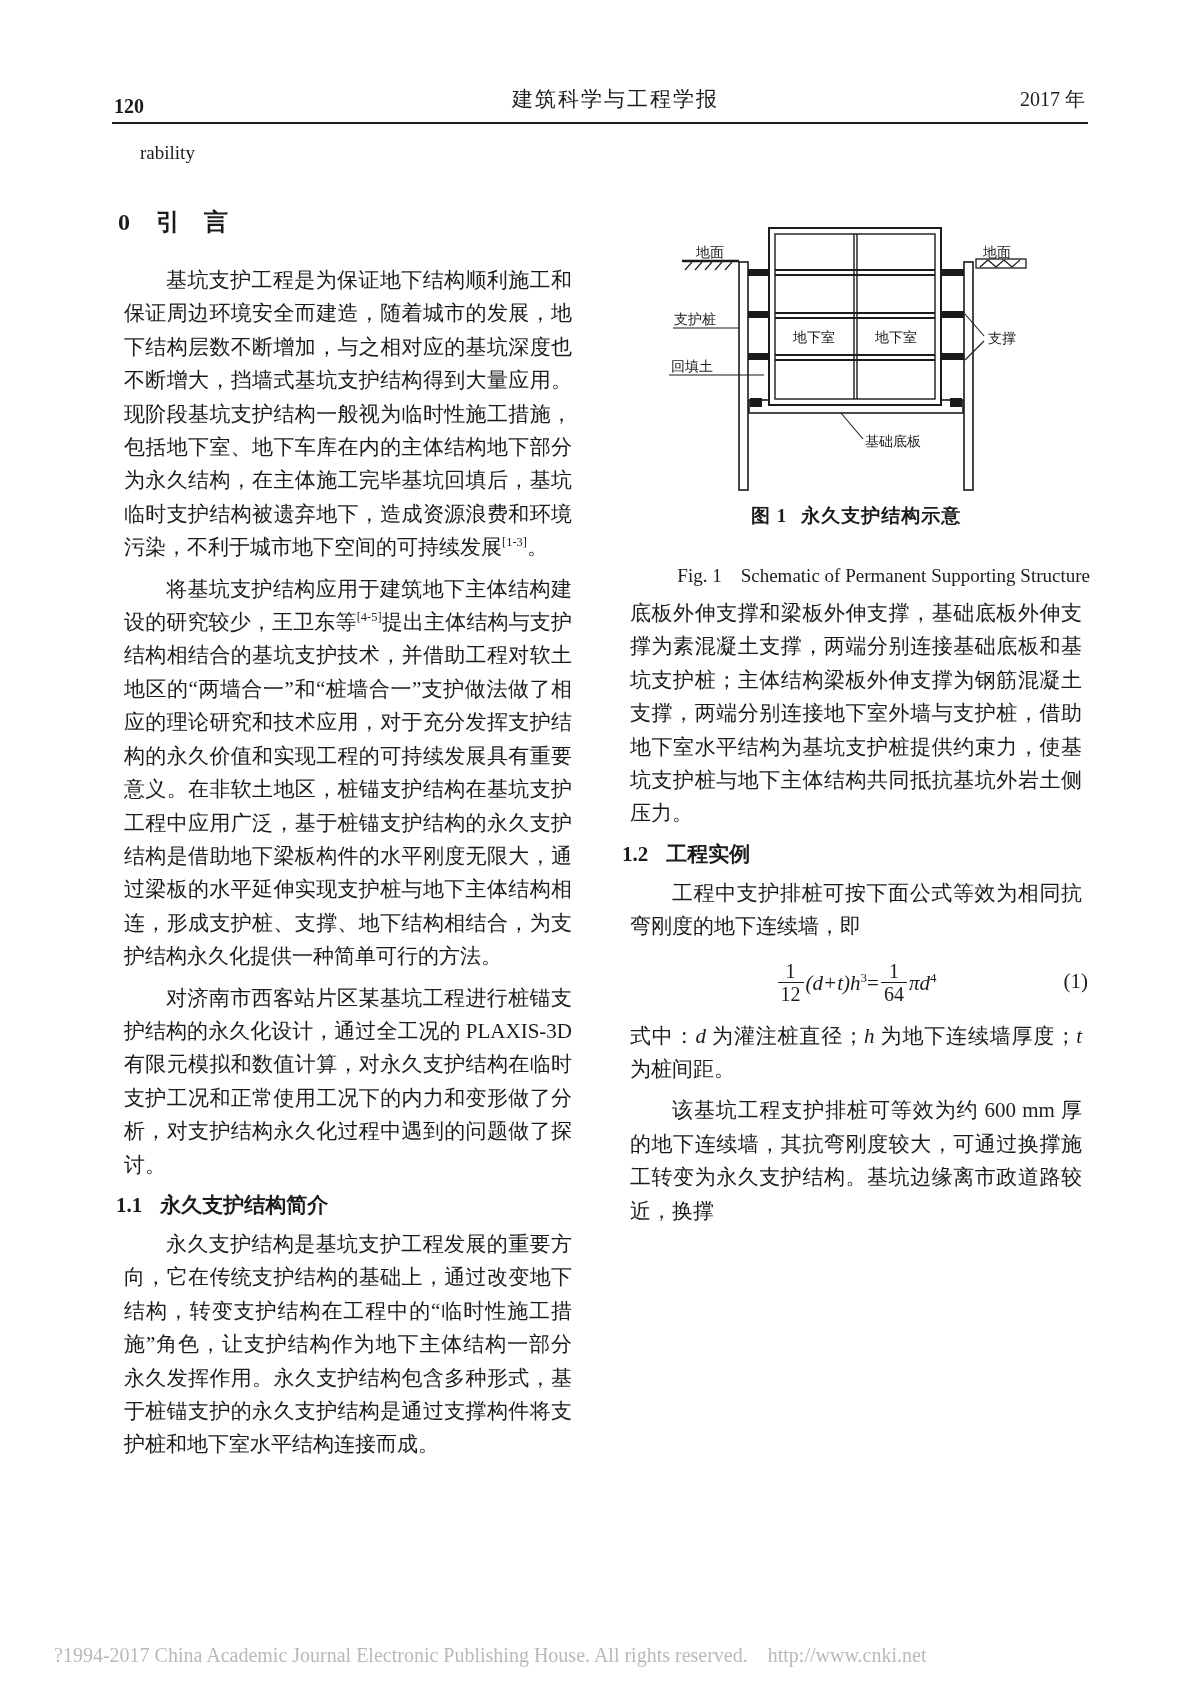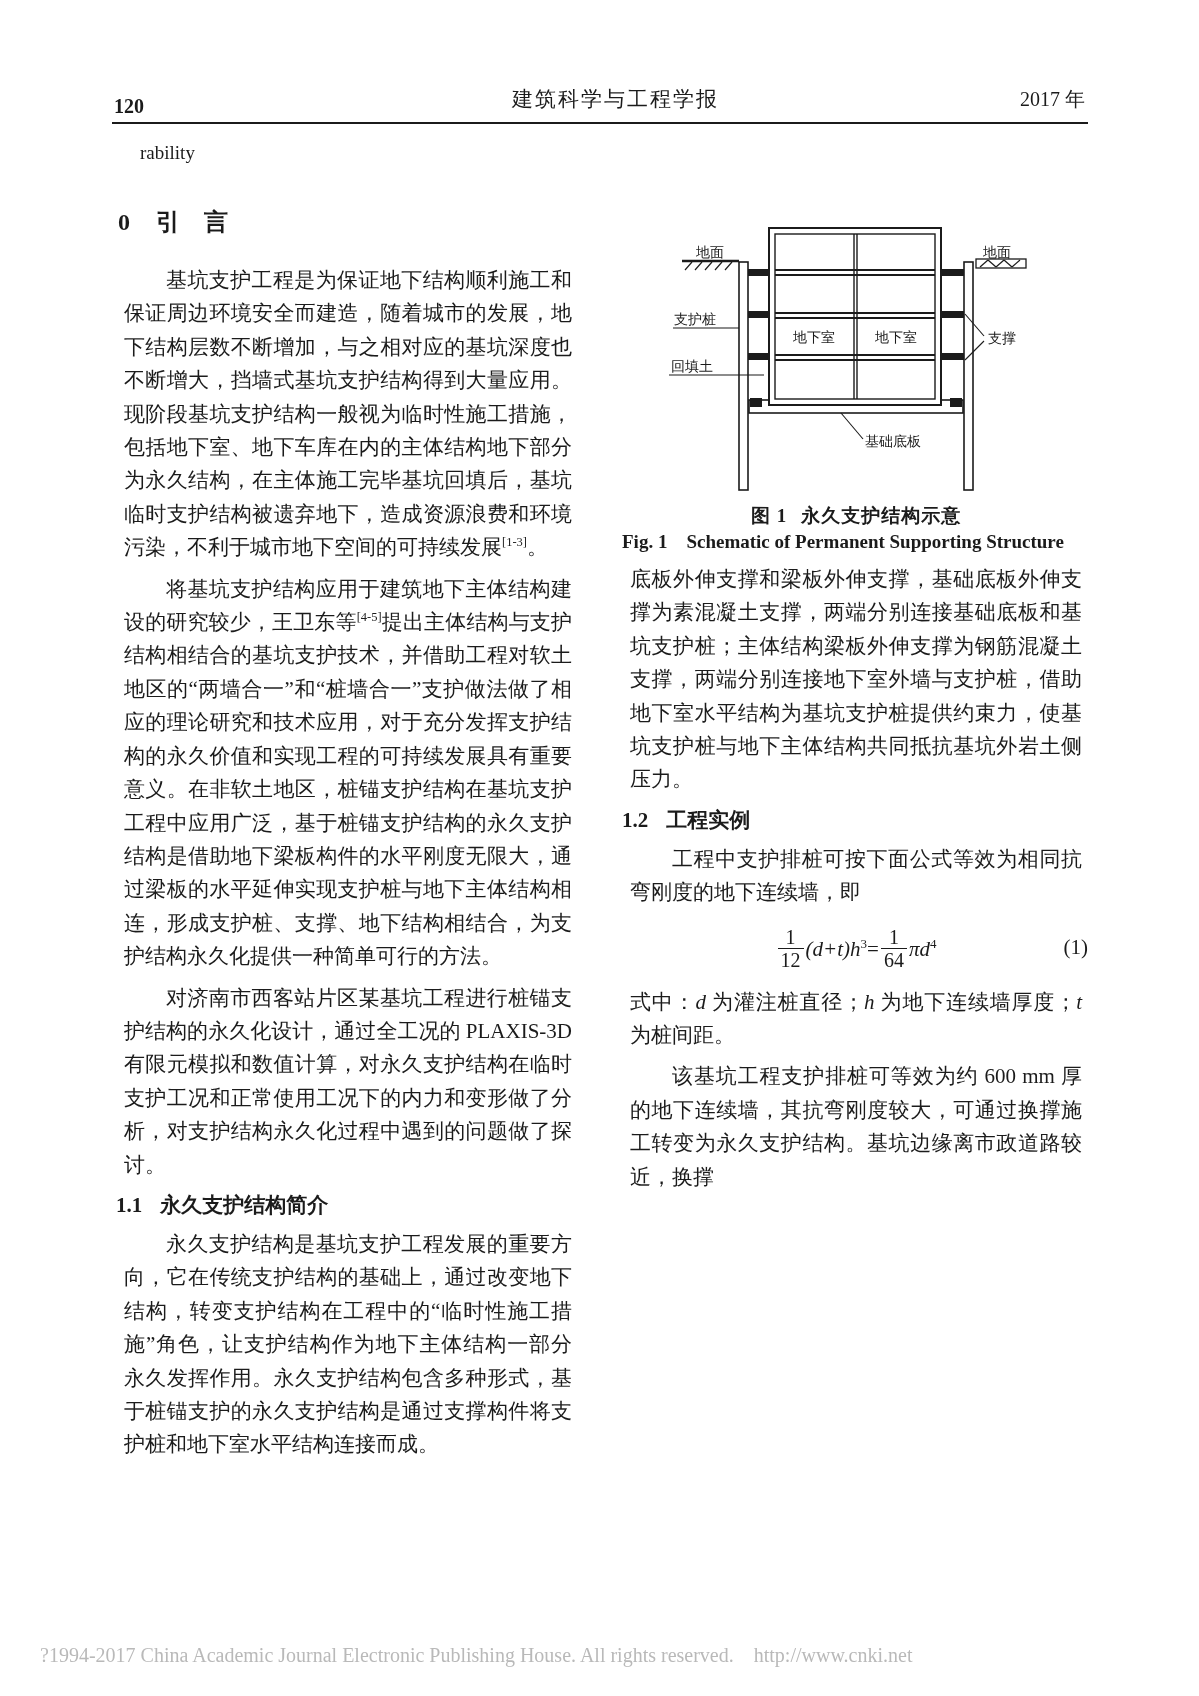--- a/index.html
+++ b/index.html
@@ -28,32 +28,32 @@
   .h-sec .sec-num{margin-right:26px;}
   .h0{margin:4px 0 24px 2px;}
   .h1{margin:24px 0 14px 2px;}
   .h-sub{font-weight:bold;font-size:21px;line-height:30px;margin:4px 0 4px 0;}
   .h-sub .sec-num{margin-right:18px;}
   
   .fig-wrap{margin:0 0 0 14px;}
   .fig-svg{display:block;}
   .cap-zh{text-align:center;font-size:19px;font-weight:bold;line-height:26px;margin-top:8px;letter-spacing:1px;}
   .cap-zh .cap-no{margin-right:14px;}
-  .cap-en{text-align:left;font-size:19px;font-weight:bold;line-height:26px;margin-bottom:8px;font-family:"Liberation Serif",serif;}
+  .cap-en{text-align:right;font-size:19px;font-weight:normal;line-height:26px;margin-bottom:8px;font-family:"Liberation Serif",serif;margin-top:34px;}
   
   .formula-row{position:relative;text-align:center;margin:8px 0 10px;line-height:58px;height:58px;}
   .formula-label{position:absolute;right:2px;top:0;font-size:21px;}
   .frac{display:inline-block;vertical-align:middle;text-align:center;font-size:20px;line-height:1.1;margin:0 2px;}
   .frac>span{display:block;padding:0 3px;}
   .frac .fnum{border-bottom:1.7px solid #1b1b1b;}
   .mi{font-style:italic;}
   .formula-main{display:inline-block;vertical-align:middle;font-size:21px;}
   .msup{font-size:13px;vertical-align:super;line-height:0;}
   
-  .footer{position:absolute;left:40px;top:1644px;font-size:20px;color:#b9b9b9;white-space:pre;}
+  .footer{position:absolute;left:54px;top:1644px;font-size:20px;color:#b9b9b9;white-space:pre;}
   
   .fig-label{font-size:14px;font-family:"Liberation Serif","DejaVu Serif",serif;fill:#1b1b1b;}
 </style>
 </head>
 <body>
 
 <div class="page">
 
   <div class="hdr-pagenum">120</div>
   <div class="hdr-journal">建筑科学与工程学报</div>

